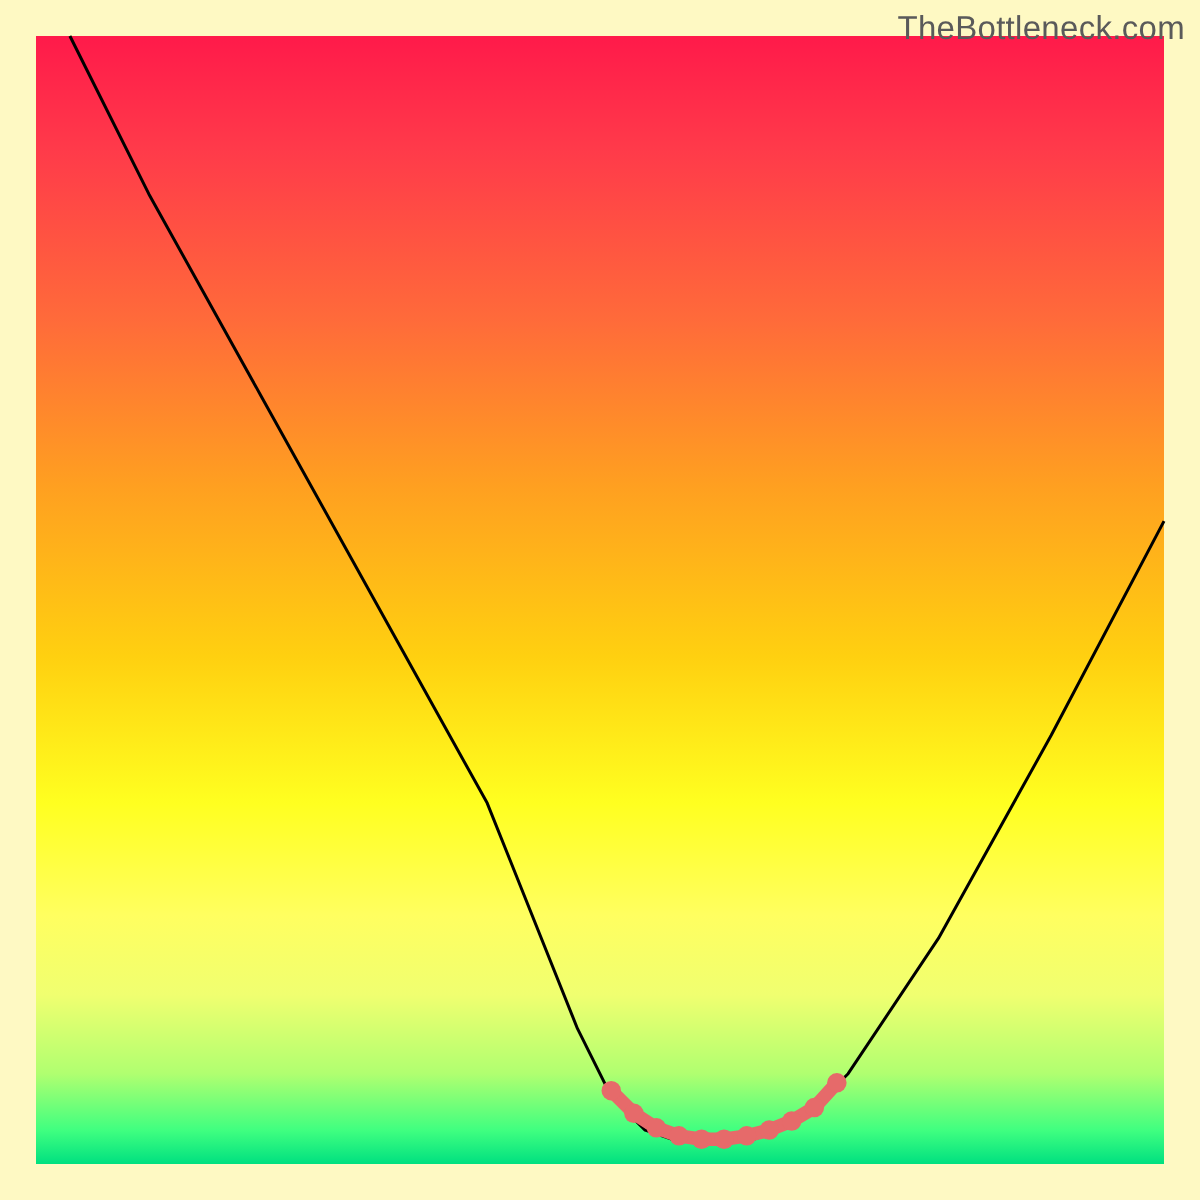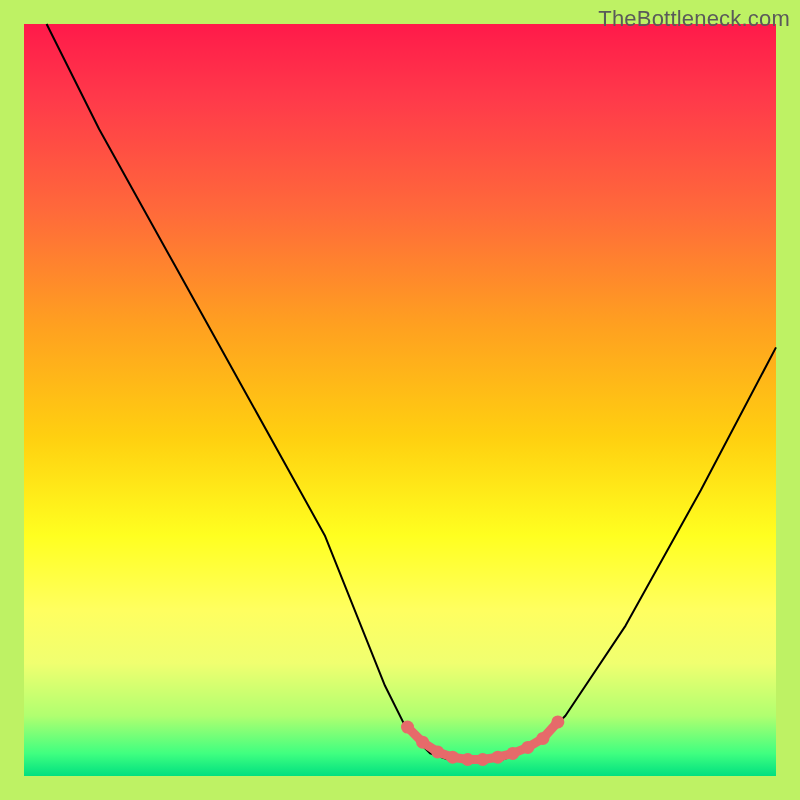--- a/index.html
+++ b/index.html
@@ -1,17 +1,17 @@
 <!DOCTYPE html>
 <html><head>
 <meta charset="utf-8">
 <style>
   * { margin: 0; padding: 0; box-sizing: border-box; }
   body { width: 800px; height: 800px; overflow: hidden; background: #000; font-family: Arial, sans-serif; }
-  .container { width: 800px; height: 800px; position: relative; background: #bef264; }
+  .container { width: 800px; height: 800px; position: relative; background: #fef9c3; }
   .plot-area {
     position: absolute;
     left: 24px;
     top: 24px;
     width: 752px;
     height: 752px;
     background: linear-gradient(to bottom,
       #ff1a4a 0%,
       #ff3a4a 10%,
       #ff6a3a 25%,

